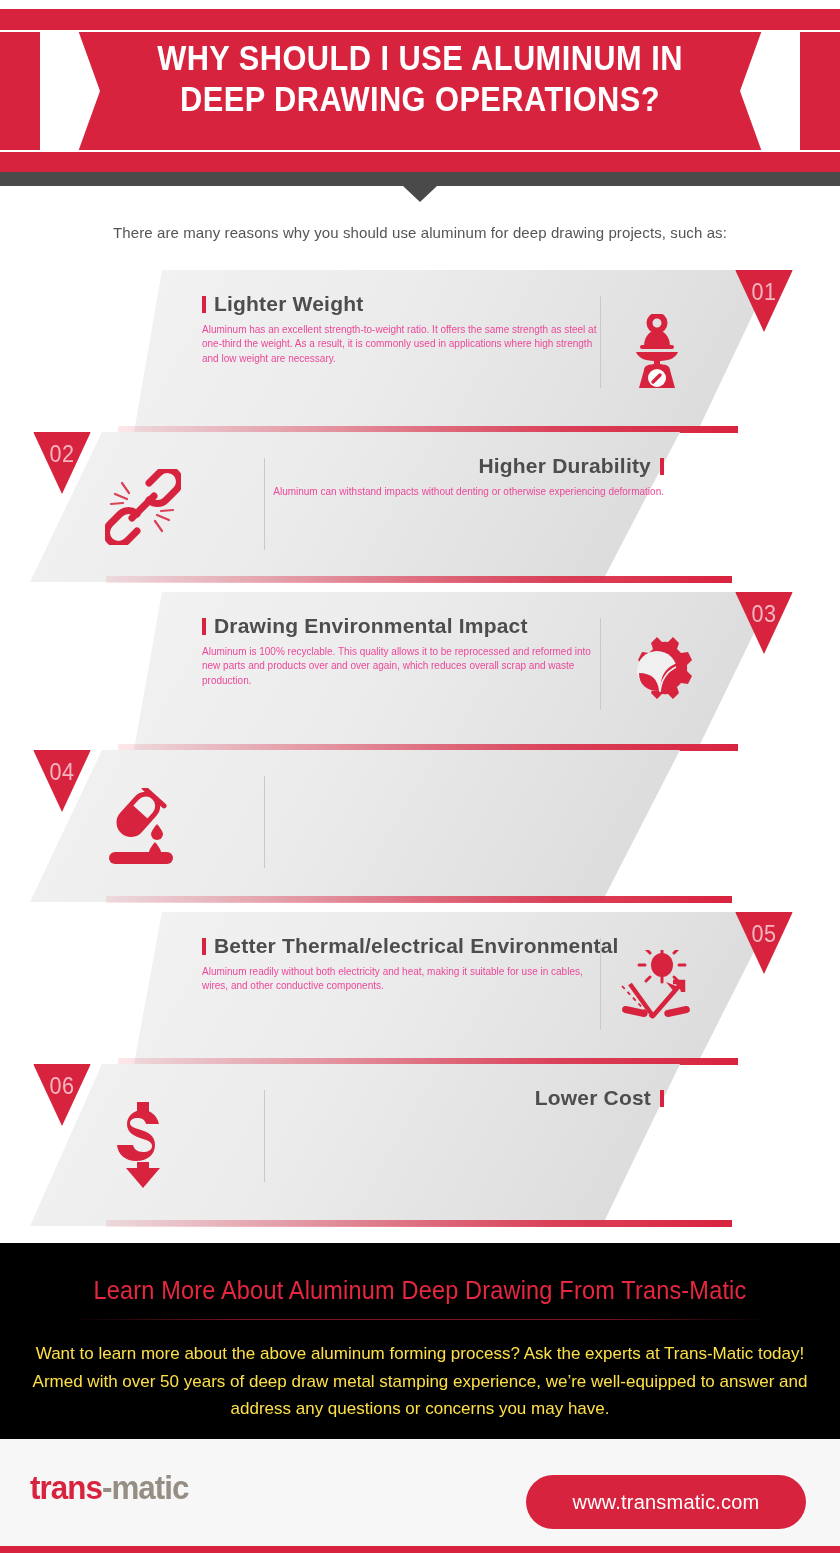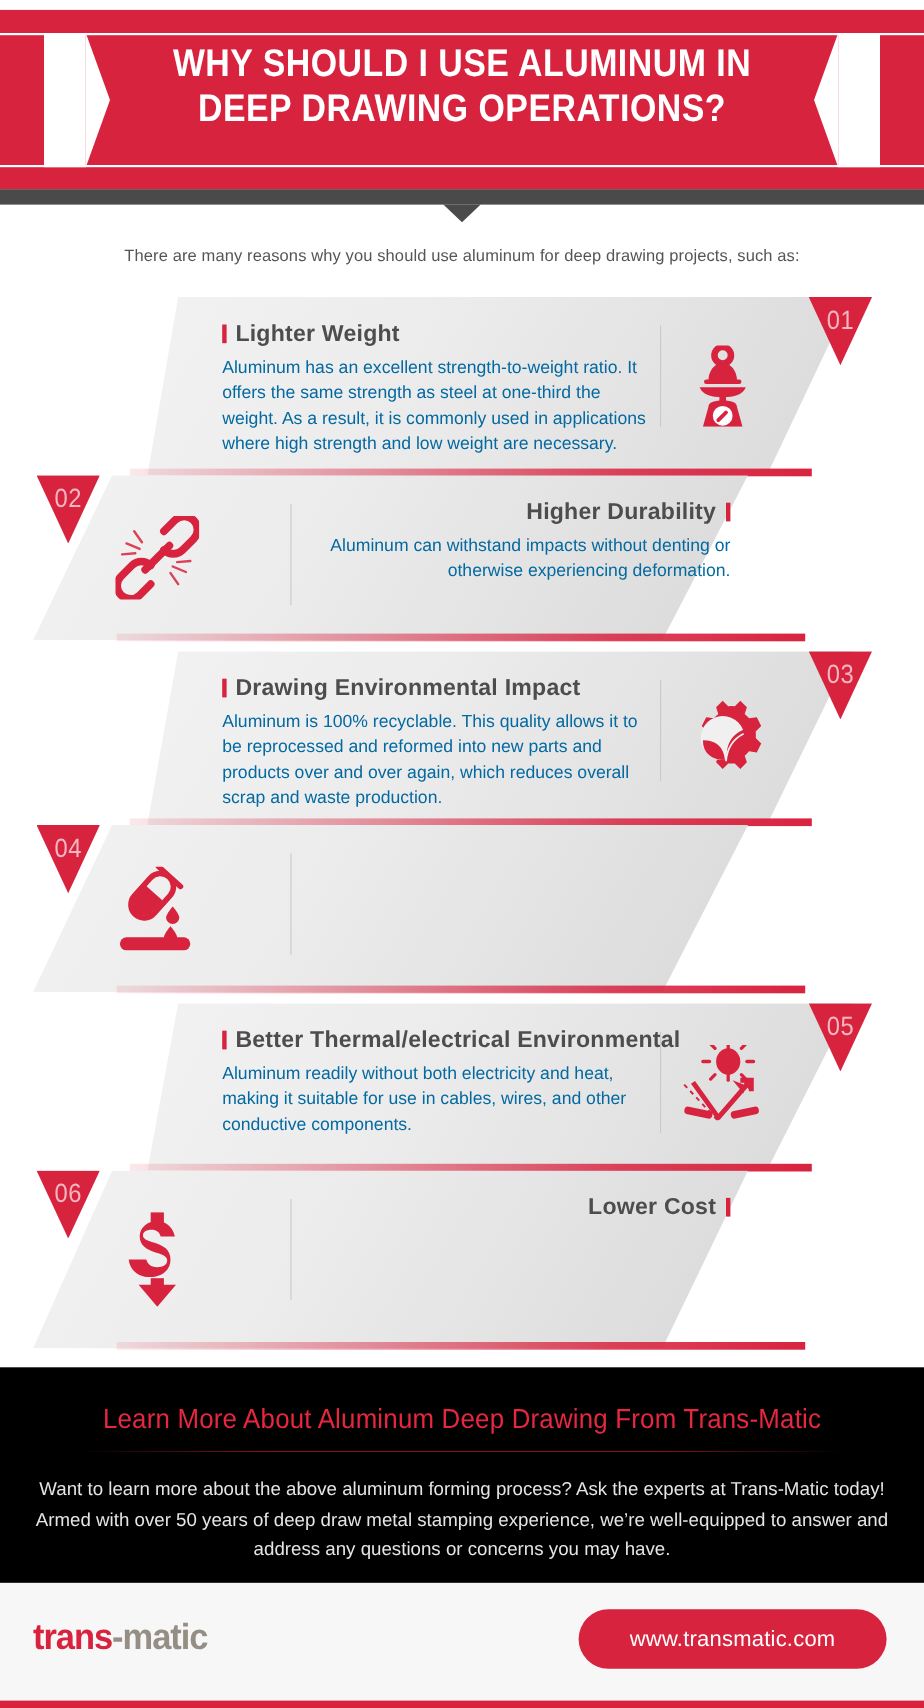--- a/index.html
+++ b/index.html
@@ -188,22 +188,22 @@
   .tick {
     display: inline-block;
     width: 4px; height: 17px;
     background: #d8233f;
     vertical-align: -2px;
   }
   .content.rt .tick { margin-right: 8px; }
   .content.lt .tick { margin-left: 9px; }
 
   .body {
-    font-size: 16px;
-    color: #0369a1;
+    font-size: 10px;
+    color: #ec4899;
     line-height: 1.44;
     font-family: "Liberation Sans", sans-serif;
   }
 
   .divider {
     width: 1px;
     background: #c9c9c9;
     margin-top: 26px;
     height: 92px;
     flex: 0 0 1px;
@@ -239,21 +239,21 @@
   .cta-rule {
     width: 700px;
     height: 1px;
     margin: 14px auto 0;
     background: linear-gradient(to right, rgba(230,39,63,0) 0%, rgba(230,39,63,0.55) 25%, rgba(230,39,63,0.55) 75%, rgba(230,39,63,0) 100%);
   }
   .cta-body {
     width: 790px;
     margin: 20px auto 0;
     text-align: center;
-    color: #e5e5e5;
+    color: #fde047;
     font-family: "Liberation Sans Narrow", "Liberation Sans", sans-serif;
     font-size: 17px;
     line-height: 1.62;
   }
   .cta-caret {
     position: absolute;
     left: 50%; margin-left: -19px;
     width: 0; height: 0;
     border-left: 19px solid transparent;
     border-right: 19px solid transparent;
@@ -485,17 +485,17 @@
     <div class="cta-body">
       <div>Want to learn more about the above aluminum forming process? Ask the experts at Trans-Matic today!</div>
       <div>Armed with over 50 years of deep draw metal stamping experience, we’re well-equipped to answer and</div>
       <div>address any questions or concerns you may have.</div>
     </div>
   </div>
   <div class="cta-caret" style="top:1439px;"></div>
 
   <div class="footer" style="top:1439px; height:114px;">
     <div class="logo" style="top:30px;"><span class="a">trans</span><span class="b">-matic</span></div>
-    <div class="url-pill" style="left:526px; top:24px; width:280px; height:54px; line-height:54px;">www.transmatic.com</div>
+    <div class="url-pill" style="left:526px; top:36px; width:280px; height:54px; line-height:54px;">www.transmatic.com</div>
     <div class="footer-rule"></div>
   </div>
 
 </div>
 
 </body></html>

